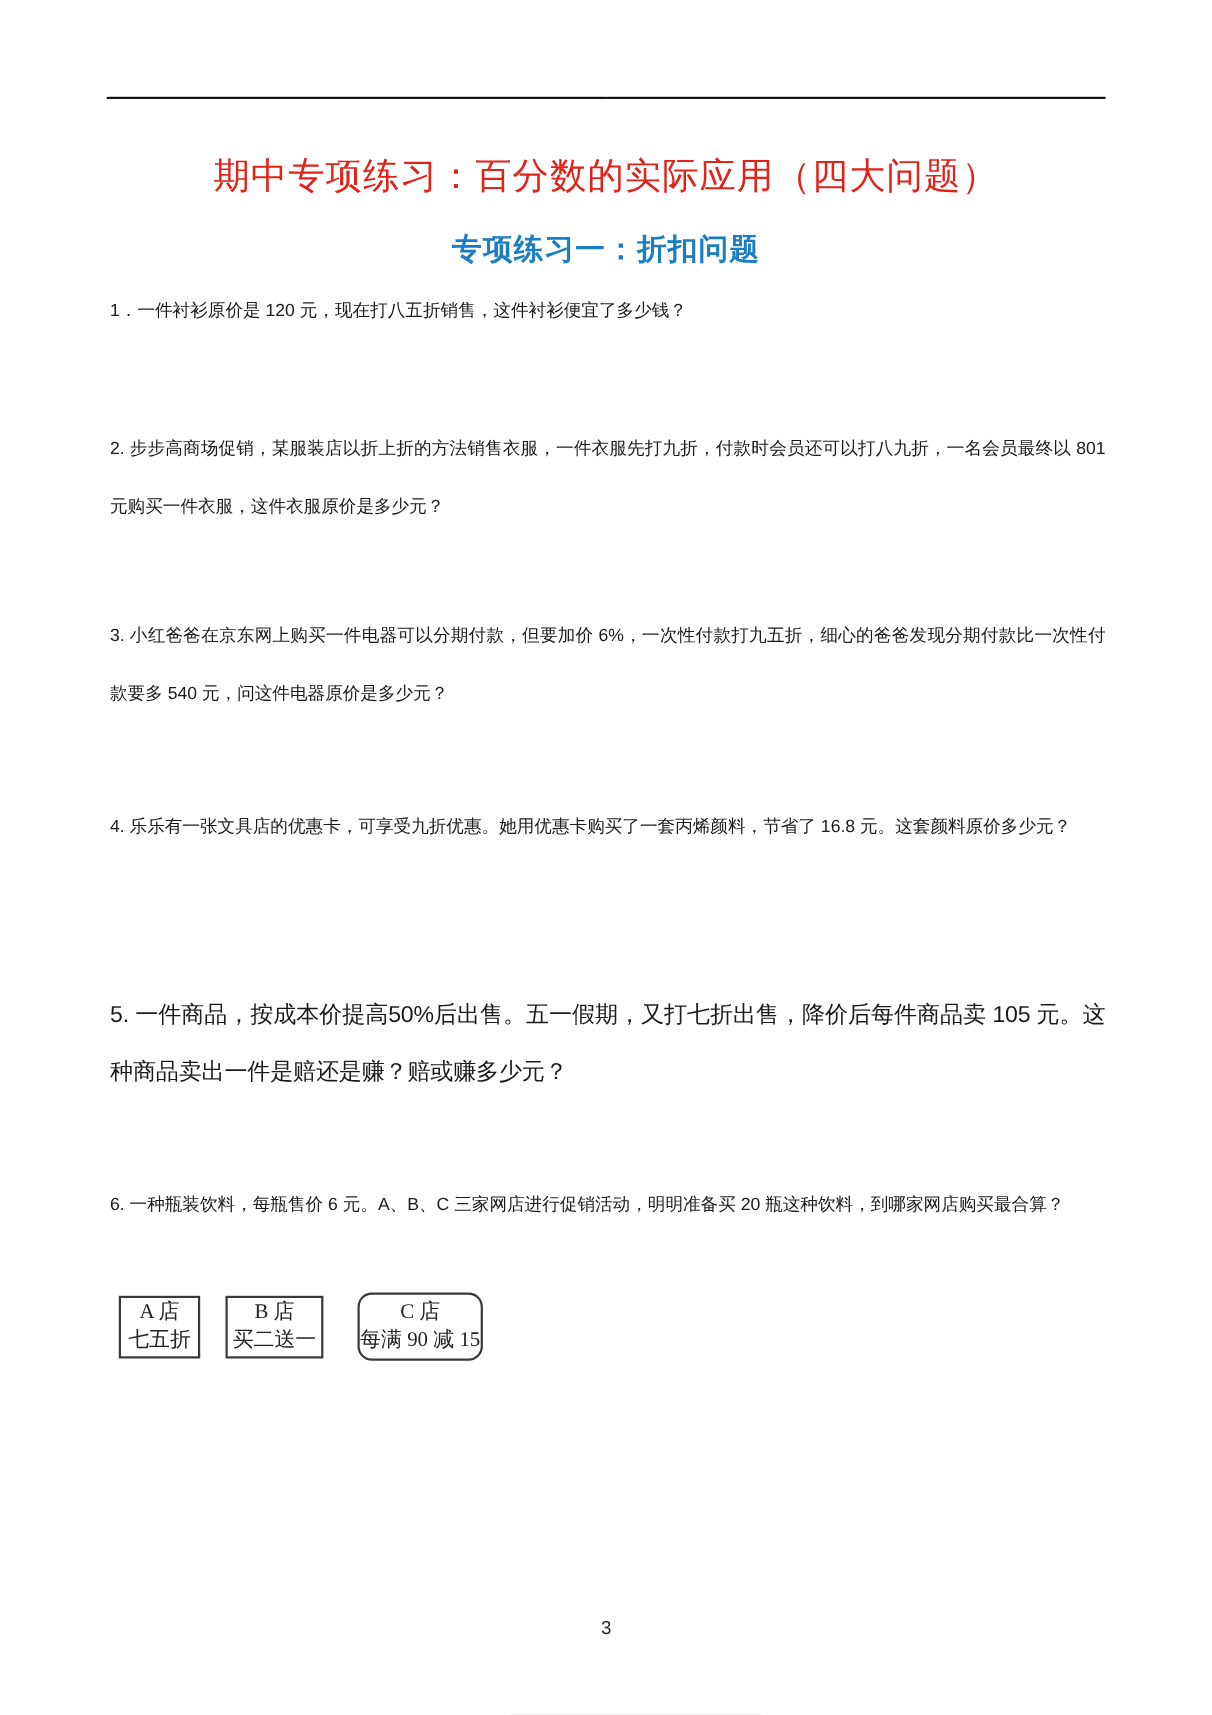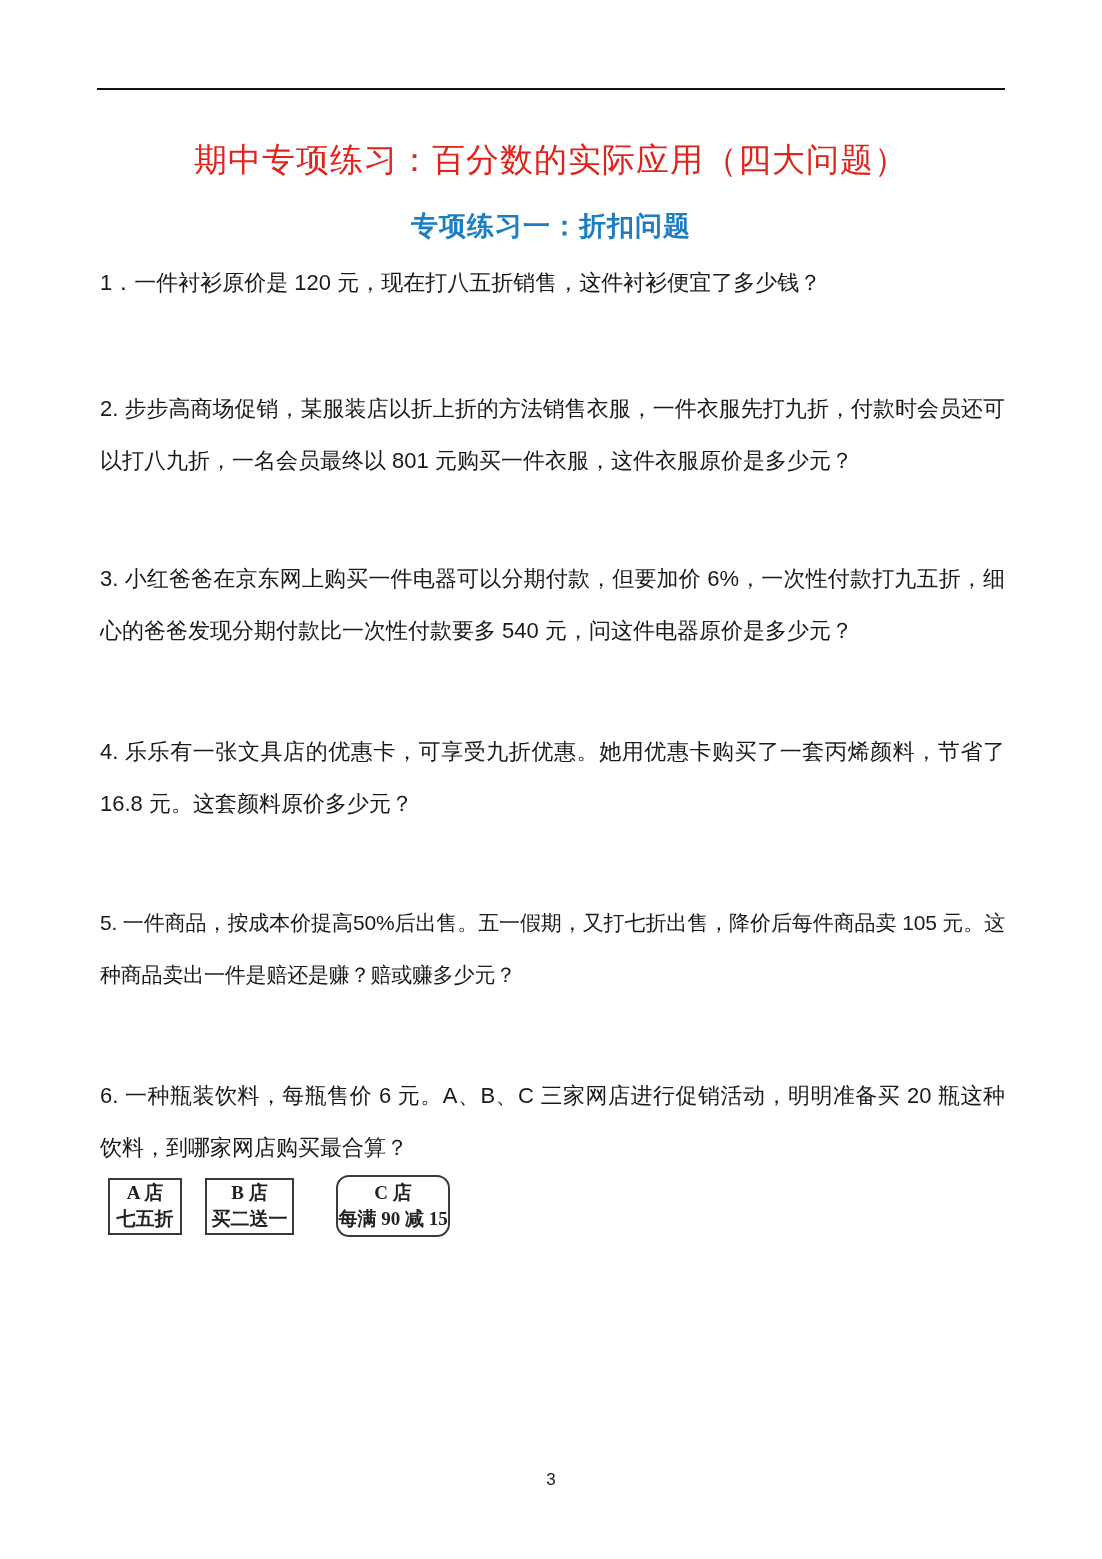--- a/index.html
+++ b/index.html
@@ -34,21 +34,21 @@
   }
   .doc-subtitle{
     position:absolute;top:208px;left:0;right:0;
     text-align:center;
     font-size:27px;font-weight:bold;
     letter-spacing:1px;
   }
   
   .problem{
     position:absolute;left:100px;width:905px;
-    font-size:22px;line-height:52px;
+    font-size:16px;line-height:52px;
     text-align:justify;text-justify:inter-ideograph;
     color:#1a1a1a;
   }
   .problem.tight{font-size:21px;letter-spacing:-0.2px;}
   .p1{top:257px;}
   .p2{top:383px;}
   .p3{top:553px;}
   .p4{top:726px;}
   .p5{top:897px;}
   .p6{top:1070px;}
@@ -59,24 +59,23 @@
     display:flex;align-items:center;
   }
   .store-box{
     border:2px solid #3a3a3a;
     font-family:"Liberation Serif","DejaVu Serif",serif;
     font-size:19px;line-height:26px;
     color:#222;
     text-align:center;
     display:flex;flex-direction:column;justify-content:center;
     box-sizing:border-box;
-    font-weight:bold;
   }
   .store-box.a{width:74px;height:57px;margin-right:23px;}
-  .store-box.b{width:89px;height:57px;margin-right:42px;}
+  .store-box.b{width:89px;height:57px;margin-right:31px;}
   .store-box.c{width:114px;height:62px;border-radius:13px;}
   
   .page-number{
     position:absolute;top:1470px;left:0;right:0;
     text-align:center;font-size:17px;color:#222;
   }
 </style>
 </head>
 <body>
 

